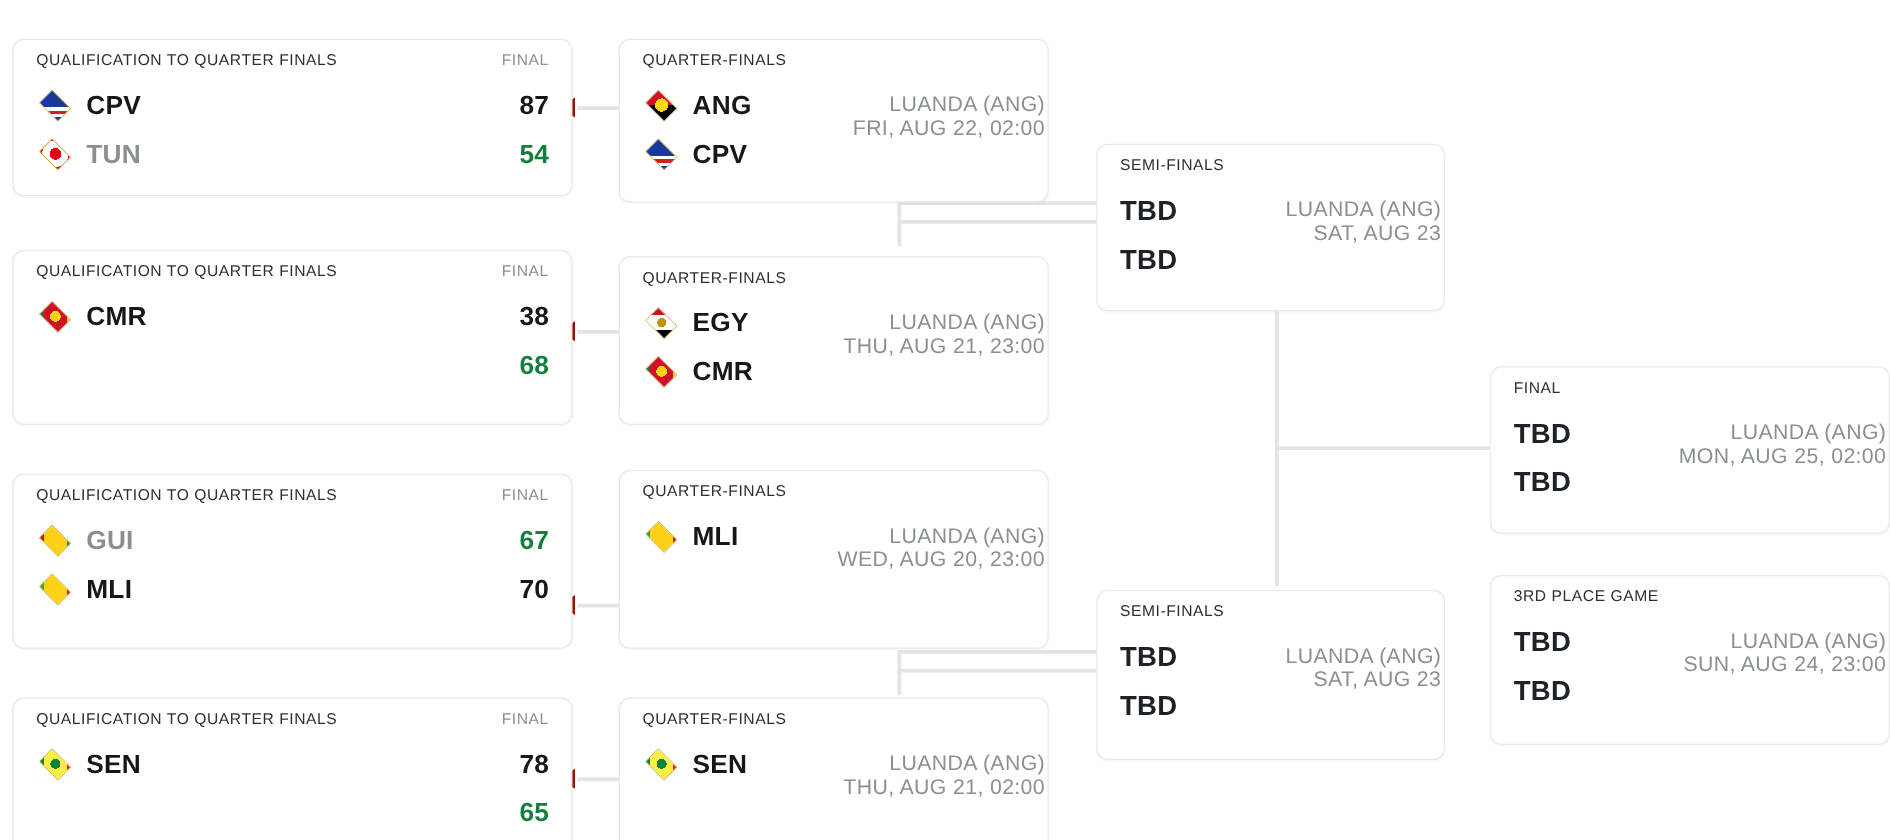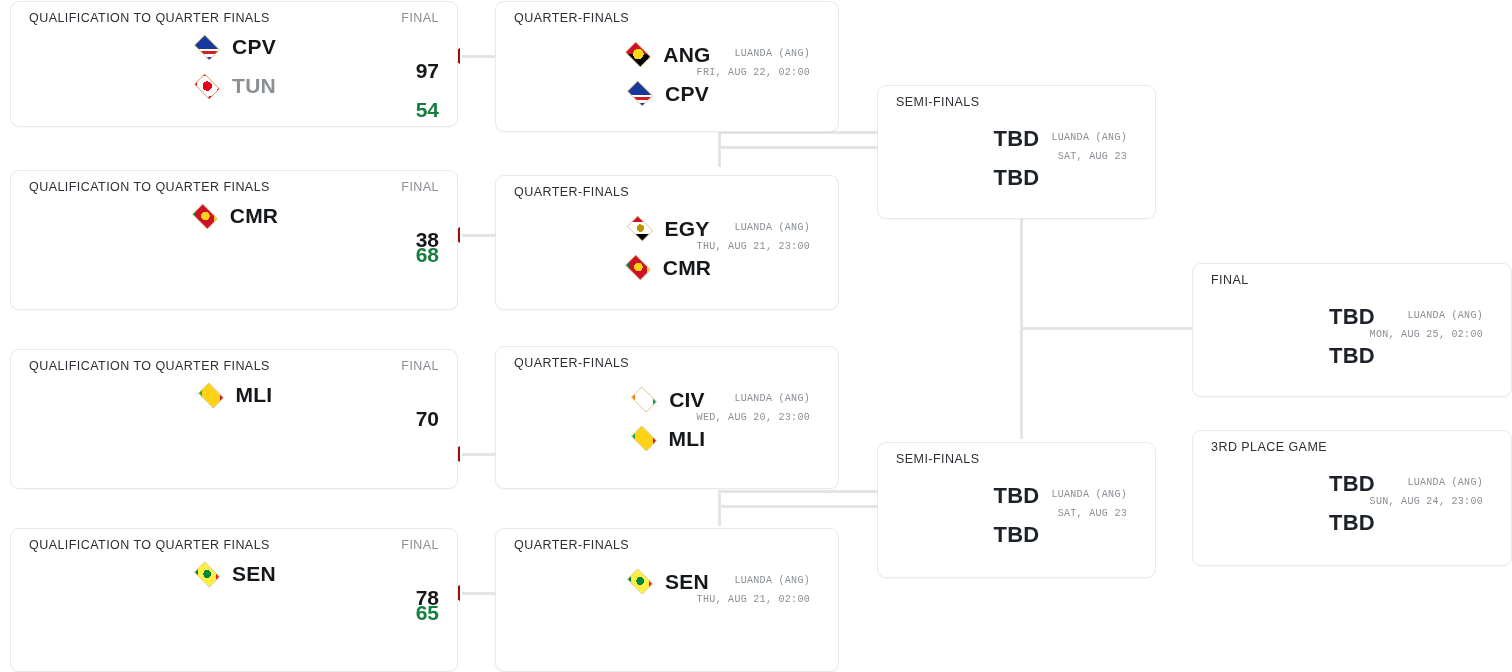--- a/index.html
+++ b/index.html
@@ -4,21 +4,21 @@
 <style>
   html,body{margin:0;padding:0;}
   body{
     width:1512px;height:672px;
     background:#ffffff;
     font-family:"Liberation Sans", sans-serif;
     overflow:hidden;
     position:relative;
     -webkit-font-smoothing:antialiased;
   }
-  #bracket{position:absolute;inset:0;}
+  #bracket{position:absolute;inset:0;margin-top:30px;}
 
   
   .line{position:absolute;background:#e3e4e6;}
   .line.h{height:3px;}
   .line.v{width:3px;}
 
   
   .arrow{
     position:absolute;
     width:0;height:0;
@@ -47,21 +47,20 @@
   }
   .head-right{
     font-size:12.5px;letter-spacing:.45px;color:#8a8f94;
     text-transform:uppercase;white-space:nowrap;
   }
 
   .rows{position:absolute;left:18px;right:18px;top:33px;}
   .row{
     display:flex;align-items:center;
     height:39px;
-    flex-direction:column;
   }
   .team{display:flex;align-items:center;min-width:0;flex:1;}
   .flag{
     width:30px;height:21px;margin-right:10px;flex:none;
     position:relative;overflow:hidden;
     transform:rotate(45deg) scale(.72);
     border:1px solid #c8a13c;
     box-sizing:border-box;
   }
   .flag > i{position:absolute;display:block;transform:rotate(-45deg) scale(1.6);
@@ -71,24 +70,24 @@
     color:#15181b;white-space:nowrap;
   }
   .row.loser .abbr{color:#8a8f94;font-weight:bold;}
   .score{
     font-size:21px;font-weight:bold;color:#15181b;
     margin-left:auto;padding-left:10px;white-space:nowrap;
   }
   .row.loser .score{color:#15803d;}
 
   .meta{
-    position:absolute;right:28px;
+    position:absolute;right:2px;
     text-align:right;
-    font-size:10px;line-height:19px;letter-spacing:.3px;
-    color:#8a8f94;text-transform:uppercase;white-space:nowrap;font-family:Liberation Mono, monospace;
+    font-size:17px;line-height:19px;letter-spacing:.3px;
+    color:#8a8f94;text-transform:uppercase;white-space:nowrap;
   }
   .meta .l2{display:block;}
 
   
   .row.tbd .abbr{font-size:22px;color:#1d2228;}
 </style>
 </head>
 <body>
 
 <div id="bracket">
@@ -114,21 +113,21 @@
         <span class="head-right">FINAL</span>
       </div>
       <div class="rows">
         <div class="row">
           <div class="team">
             <span class="flag">
               <i style="background:linear-gradient(#18399b 0 55%,#fff 55% 62%,#cf2027 62% 70%,#fff 70% 77%,#18399b 77% 100%)"></i>
             </span>
             <span class="abbr">CPV</span>
           </div>
-          <span class="score">97</span>
+          <span class="score">87</span>
         </div>
         <div class="row loser">
           <div class="team">
             <span class="flag">
               <i style="background:#e70013"></i>
               <i style="background:radial-gradient(circle at 50% 50%,#fff 0 32%,transparent 32%)"></i>
               <i style="background:radial-gradient(circle at 50% 50%,#e70013 0 14%,transparent 14%)"></i>
             </span>
             <span class="abbr">TUN</span>
           </div>
@@ -156,20 +155,29 @@
           <span class="score">68</span>
         </div>
       </div>
     </div>
     <div class="card" style="left: 10px; top: 349px; width: 448px; height: 140px;">
       <div class="card-head">
         <span class="head-label">QUALIFICATION TO QUARTER FINALS</span>
         <span class="head-right">FINAL</span>
       </div>
       <div class="rows">
+        <div class="row loser">
+          <div class="team">
+            <span class="flag">
+              <i style="background:linear-gradient(90deg,#ce1126 0 33.3%,#fcd116 33.3% 66.6%,#009460 66.6% 100%)"></i>
+            </span>
+            <span class="abbr">GUI</span>
+          </div>
+          <span class="score">67</span>
+        </div>
         <div class="row">
           <div class="team">
             <span class="flag">
               <i style="background:linear-gradient(90deg,#14b53a 0 33.3%,#fcd116 33.3% 66.6%,#ce1126 66.6% 100%)"></i>
             </span>
             <span class="abbr">MLI</span>
           </div>
           <span class="score">70</span>
         </div>
       </div>
@@ -247,28 +255,20 @@
       <div class="meta" style="top: 42px;"><span>LUANDA (ANG)</span><span class="l2">THU, AUG 21, 23:00</span></div>
     </div>
     <div class="card" style="left: 495px; top: 346px; width: 344px; height: 143px;">
       <div class="card-head">
         <span class="head-label">QUARTER-FINALS</span>
       </div>
       <div class="rows">
         <div class="row">
           <div class="team">
             <span class="flag">
-              <i style="background:linear-gradient(90deg,#f77f00 0 33.3%,#fff 33.3% 66.6%,#009e60 66.6% 100%)"></i>
-            </span>
-            <span class="abbr">CIV</span>
-          </div>
-        </div>
-        <div class="row">
-          <div class="team">
-            <span class="flag">
               <i style="background:linear-gradient(90deg,#14b53a 0 33.3%,#fcd116 33.3% 66.6%,#ce1126 66.6% 100%)"></i>
             </span>
             <span class="abbr">MLI</span>
           </div>
         </div>
       </div>
       <div class="meta" style="top: 42px;"><span>LUANDA (ANG)</span><span class="l2">WED, AUG 20, 23:00</span></div>
     </div>
     <div class="card" style="left: 495px; top: 528px; width: 344px; height: 144px;">
       <div class="card-head">

